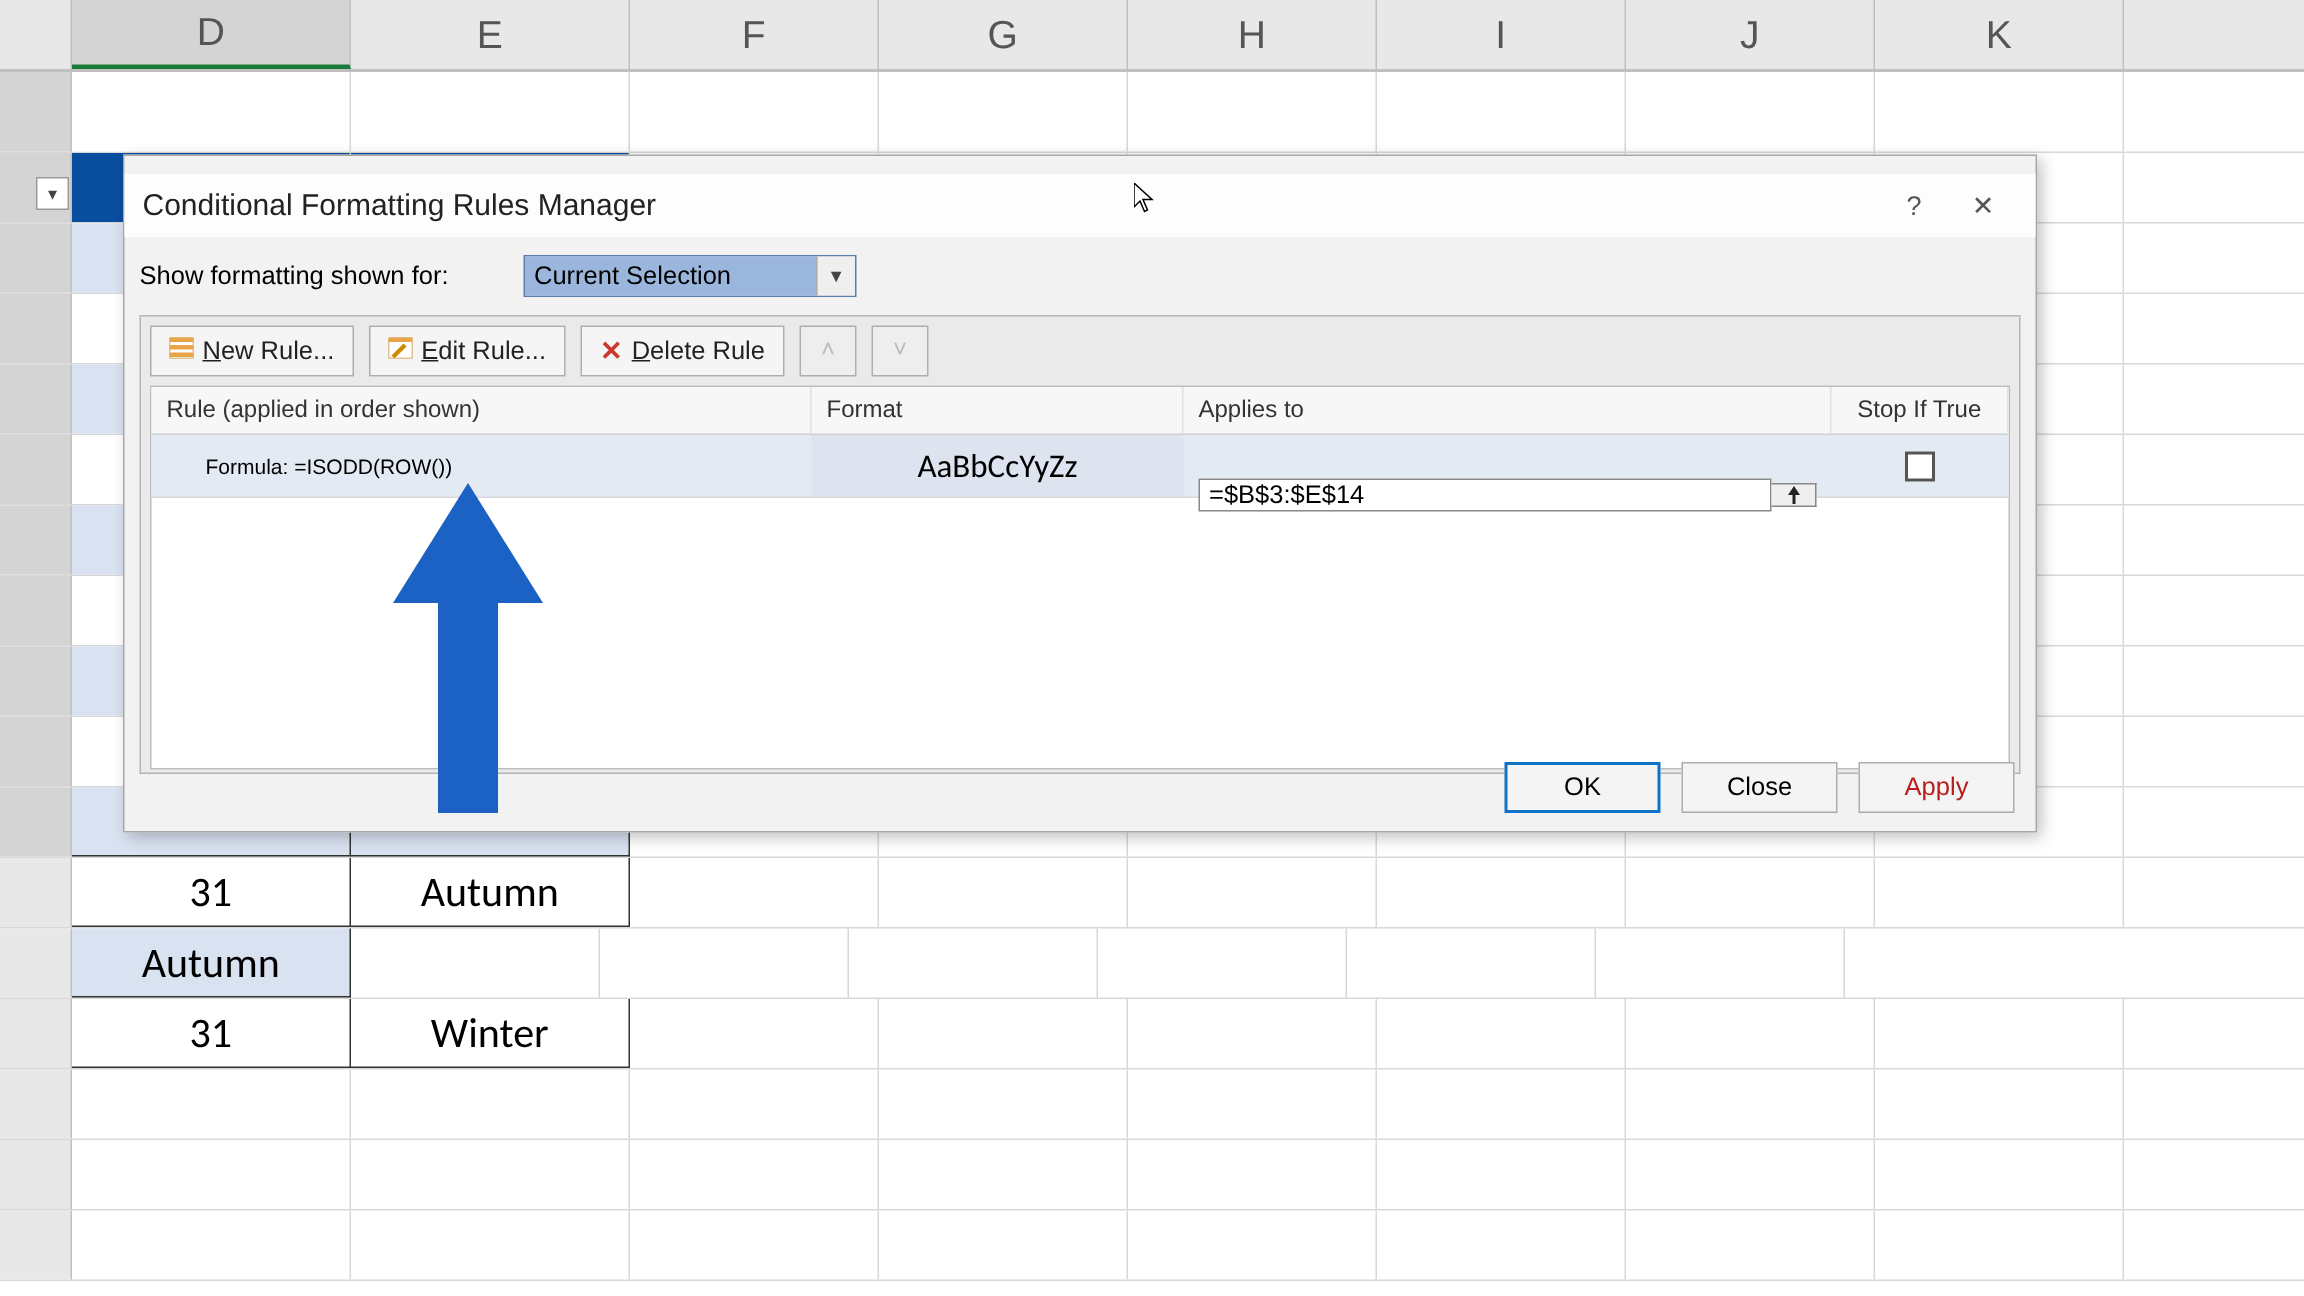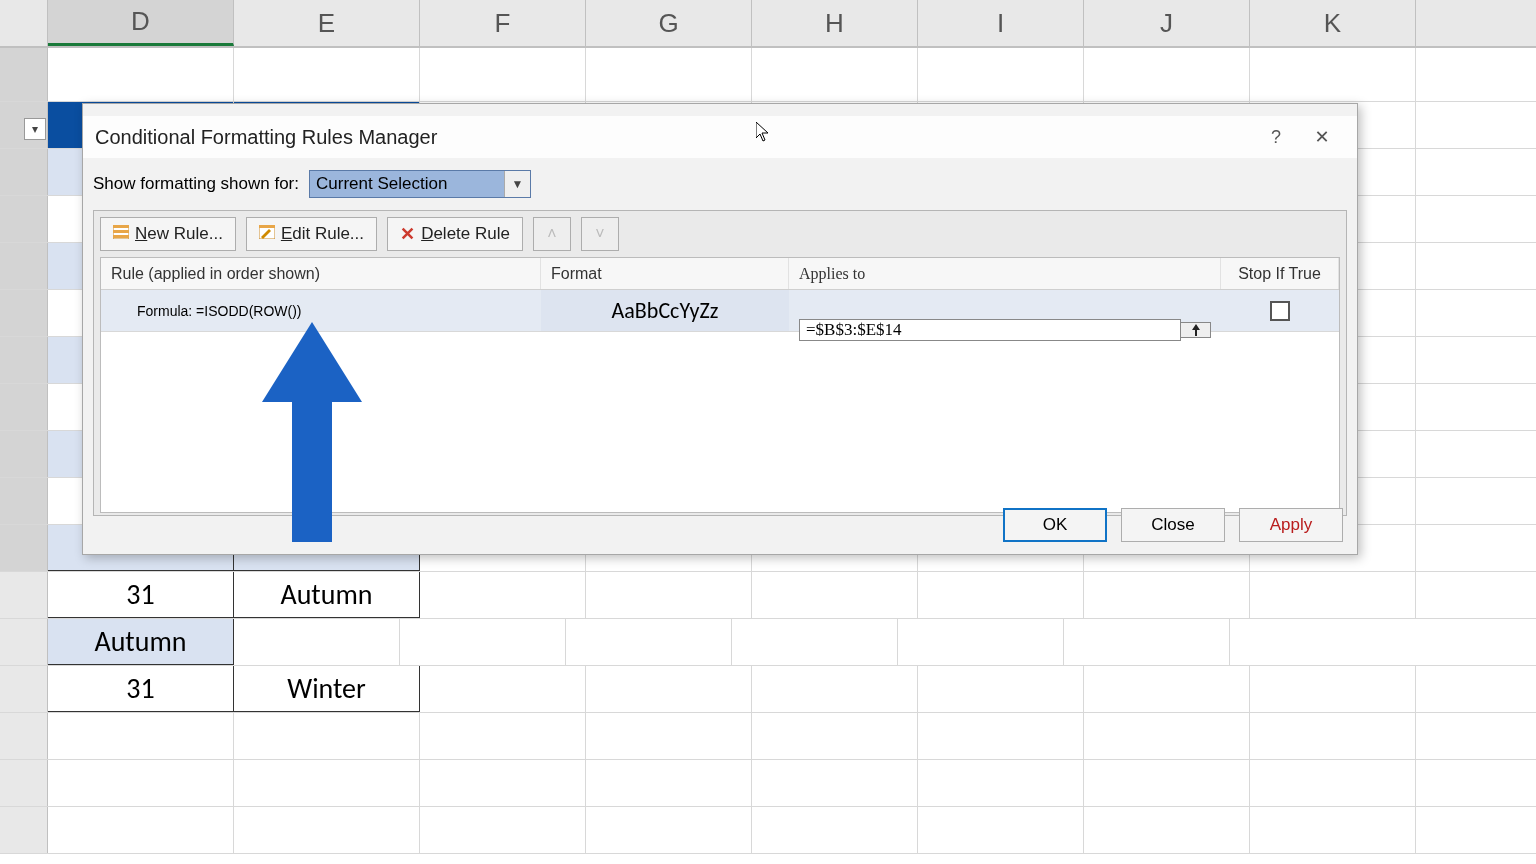--- a/index.html
+++ b/index.html
@@ -123,20 +123,21 @@
     margin: 4px 0 12px 0;
     font-size: 17px;
   }
   .scope-combo {
     display: flex;
     align-items: center;
     border: 1px solid #5a7aa8;
     height: 28px;
     width: 222px;
     background: #fff;
+    margin-left: 40px;
   }
   .scope-combo .combo-val {
     flex: 1;
     background: #9bb6dc;
     color: #000;
     padding: 2px 6px;
     font-size: 17px;
     height: 100%;
     display:flex; align-items:center;
   }
@@ -200,21 +201,21 @@
     border-bottom: 1px solid #cfcfcf;
     font-size: 16px;
     color: #333;
   }
   .rt-head > div {
     display:flex; align-items:center; padding: 0 10px;
     border-right: 1px solid #e2e2e2;
   }
   .col-rule { width: 440px; }
   .col-format { width: 248px; }
-  .col-applies { width: 432px; font-family: Liberation Serif, serif; }
+  .col-applies { width: 432px; }
   .col-stop { flex:1; justify-content:center; border-right:none;}
   .rt-row {
     display:flex;
     height: 42px;
     align-items:center;
     background: #e4eaf3;
     border-bottom: 1px solid #d8d8d8;
   }
   .rt-row > div { padding: 0 10px; display:flex; align-items:center; height:100%;}
   .rt-row .col-rule { padding-left: 36px; font-size:14px; }

